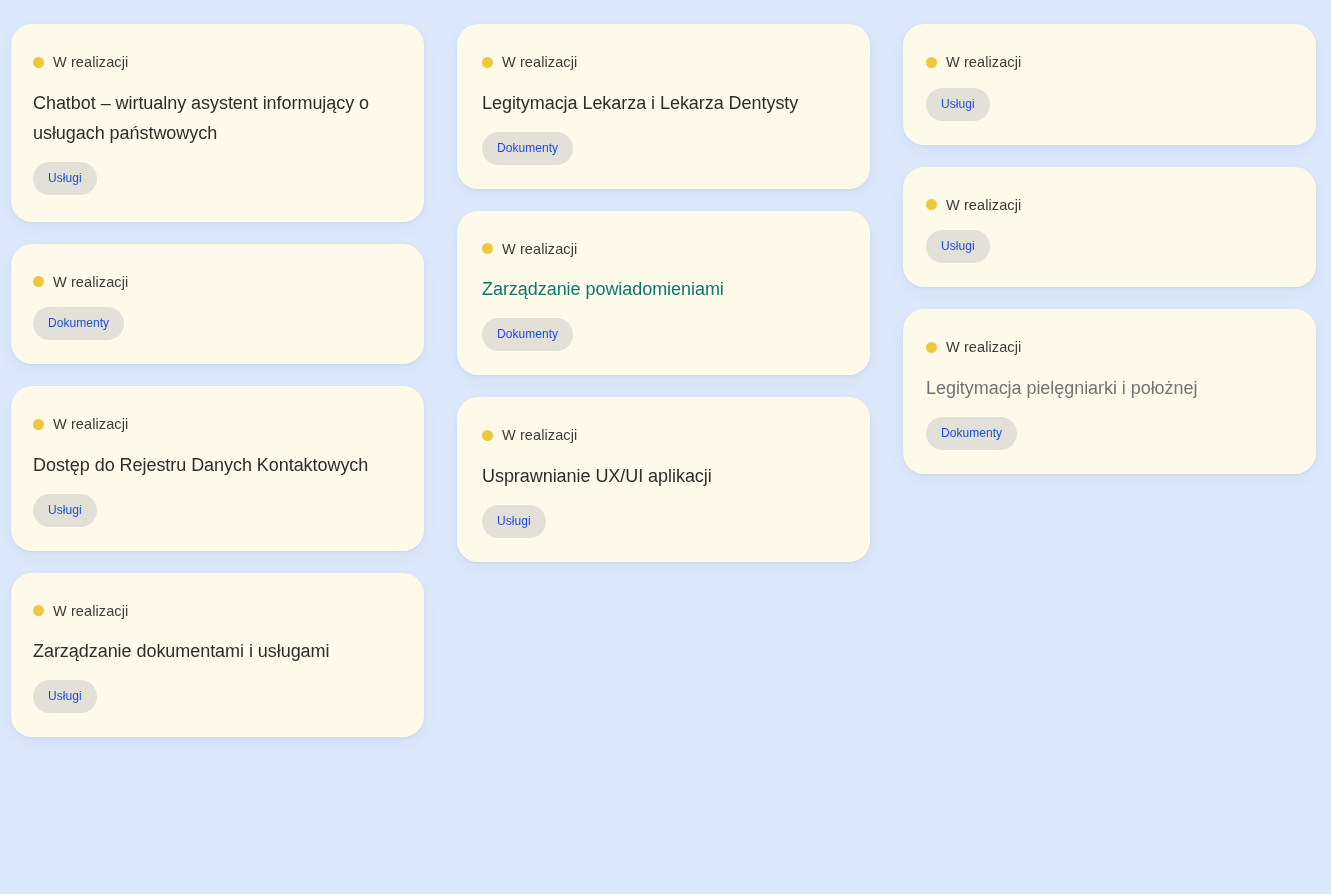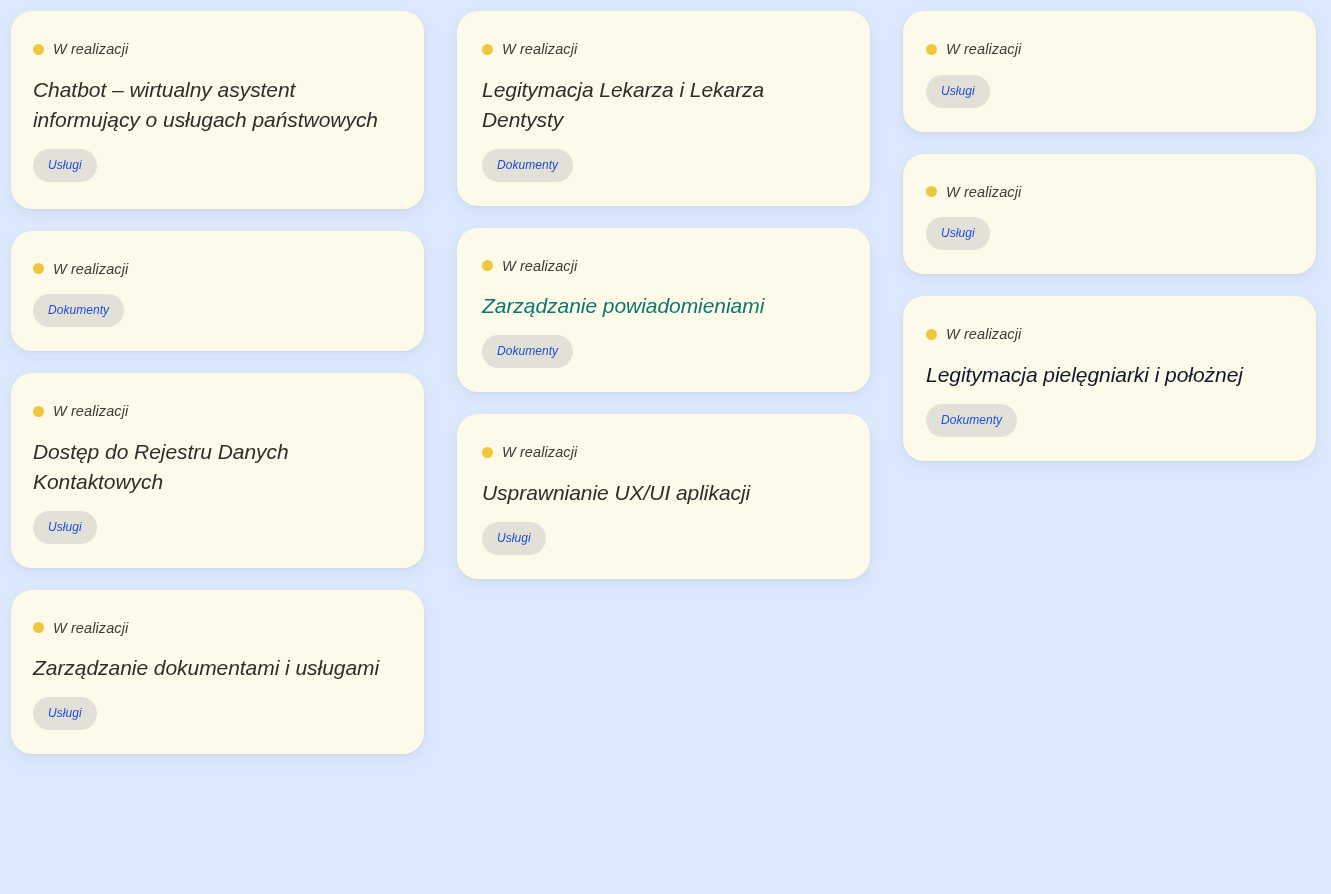--- a/index.html
+++ b/index.html
@@ -14,22 +14,21 @@
   body {
     background: #dce8fb;
     font-family: "Liberation Sans", sans-serif;
     -webkit-font-smoothing: antialiased;
   }
 
   .board {
     position: relative;
     width: 1156px;
     height: 894px;
-    padding: 11px 0 0 0;
-    font-style: italic;
+    padding: 24px 0 0 0;
   }
 
   .columns {
     display: flex;
     align-items: flex-start;
     gap: 33px;
     padding: 0 17px 0 11px;
   }
 
   .column {
@@ -69,21 +68,21 @@
 
   .status-label {
     font-size: 14.5px;
     color: #3c3c38;
     letter-spacing: 0.1px;
     line-height: 1;
     white-space: nowrap;
   }
 
   .card-title {
-    font-size: 21px;
+    font-size: 18px;
     line-height: 30px;
     color: #2d2d2a;
     font-weight: 400;
     margin: 0 0 14px 0;
     letter-spacing: -0.05px;
   }
 
   .tag {
     display: inline-block;
     background: #e3e0d7;
@@ -194,20 +193,20 @@
           <span class="status-label">W realizacji</span>
         </div>
         <span class="tag" style="background: rgb(227, 224, 215);">Usługi</span>
       </div>
 
       <div class="card" style="background: rgb(253, 250, 234);">
         <div class="status-row">
           <span class="status-dot" style="background: rgb(240, 198, 60);"></span>
           <span class="status-label">W realizacji</span>
         </div>
-        <div class="card-title" style="color: #0f172a;">Legitymacja pielęgniarki i położnej</div>
+        <div class="card-title" style="color: #737373;">Legitymacja pielęgniarki i położnej</div>
         <span class="tag" style="background: rgb(227, 224, 215);">Dokumenty</span>
       </div>
 
     </div>
 
   </div>
 </div>
 
 </body></html>

